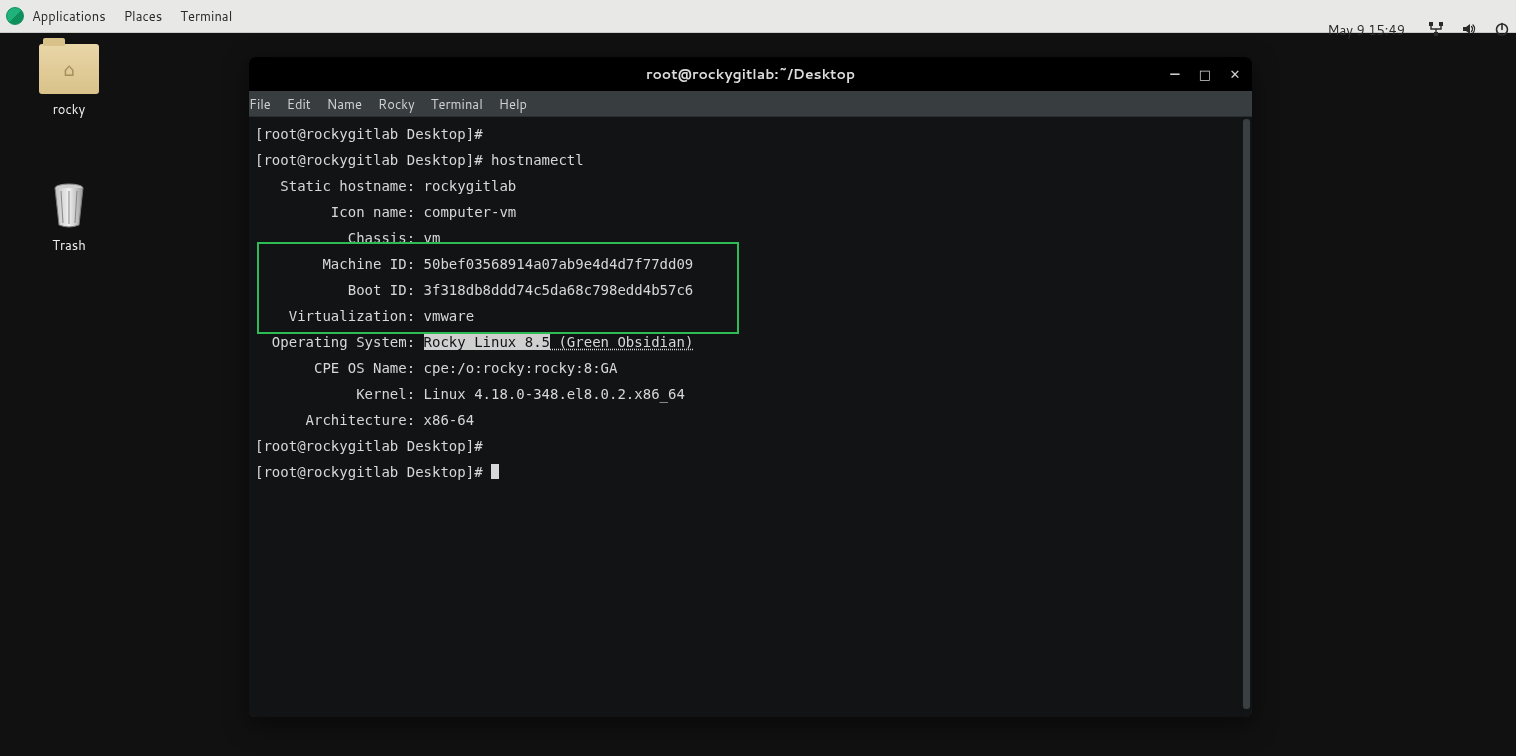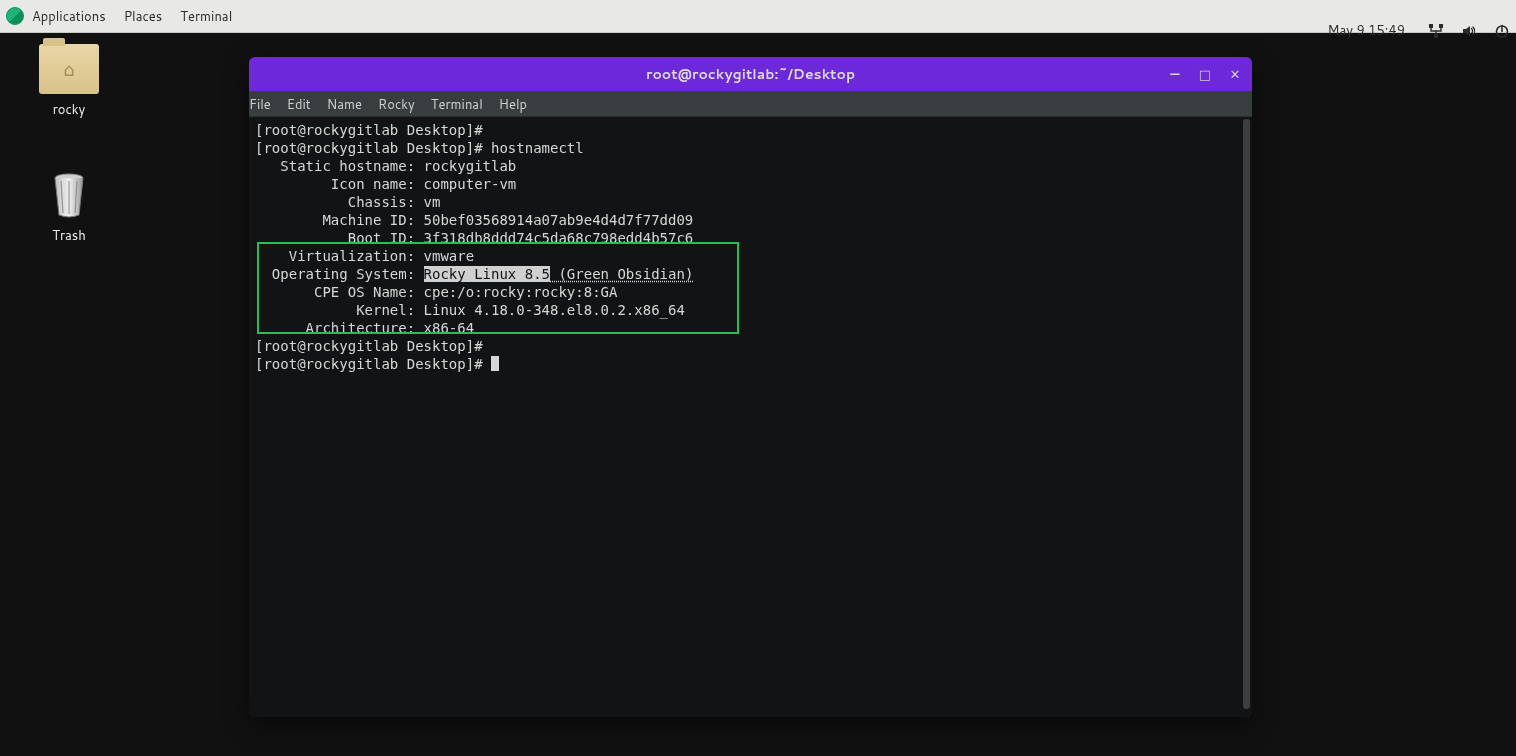--- a/index.html
+++ b/index.html
@@ -34,21 +34,21 @@
     display: flex;
     gap: 18px;
     align-items: center;
   }
   .topbar .menu span {
     cursor: pointer;
   }
   .topbar .spacer { flex: 1; }
   .topbar .right {
     display: flex;
-    align-items: flex-end;
+    align-items: flex-start;
     gap: 17px;
     margin-top: 28px;
   }
   .topbar .clock {
     margin-right: 6px;
   }
   .topbar .icon {
     width: 16px; height: 16px;
     display: inline-flex;
     align-items: center;
@@ -99,21 +99,21 @@
     height: 660px;
     background: #2f3436;
     border-radius: 6px;
     box-shadow: 0 8px 24px rgba(0,0,0,.5);
     display: flex;
     flex-direction: column;
     overflow: hidden;
   }
   .term-title {
     height: 34px;
-    background: #6d28d9;
+    background: #000000;
     color: #dcdcdc;
     display: flex;
     align-items: center;
     justify-content: center;
     font-size: 14px;
     font-weight: 600;
     position: relative;
   }
   .term-title .controls {
     position: absolute;
@@ -142,21 +142,21 @@
     border-bottom: 1px solid #2a2e30;
   }
   .term-menu span { cursor: pointer; }
 
   .term-body {
     flex: 1;
     background: #111314;
     color: #d7d7d7;
     font-family: "DejaVu Sans Mono", "Liberation Mono", monospace;
     font-size: 14px;
-    line-height: 18px;
+    line-height: 26px;
     padding: 4px 6px;
     white-space: pre;
     position: relative;
     overflow: hidden;
   }
   .term-body .hl {
     background: #d0d0d0;
     color: #111314;
   }
   .term-body .dotu {
@@ -221,21 +221,21 @@
   </div>
 </div>
 
 <div class="desktop-icon" style="left:24px; top:44px;">
   <div class="glyph folder-glyph">
     <span class="home">⌂</span>
   </div>
   <div>rocky</div>
 </div>
 
-<div class="desktop-icon" style="left:24px; top:170px;">
+<div class="desktop-icon" style="left:24px; top:180px;">
   <div class="glyph trash-glyph">
     <svg viewBox="0 0 40 48">
       <ellipse cx="20" cy="7" rx="14" ry="4" fill="#cfcfcf" stroke="#888"></ellipse>
       <path d="M6 7 L10 44 Q20 48 30 44 L34 7" fill="url(#g)" stroke="#777"></path>
       <defs>
           <linearGradient id="g" x1="0" x2="1">
             <stop offset="0" stop-color="#bfbfbf"></stop>
             <stop offset="0.5" stop-color="#f0f0f0"></stop>
             <stop offset="1" stop-color="#9a9a9a"></stop>
           </linearGradient>

